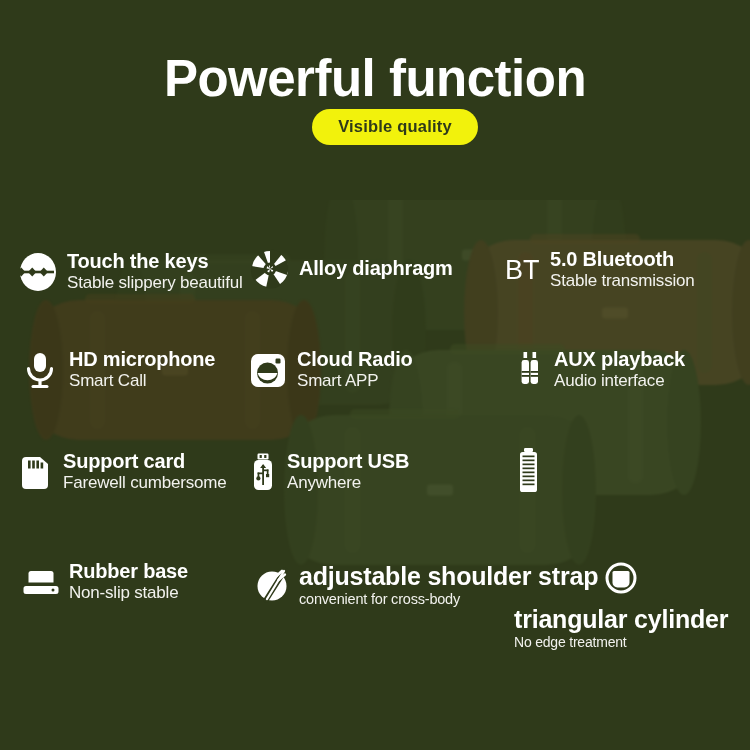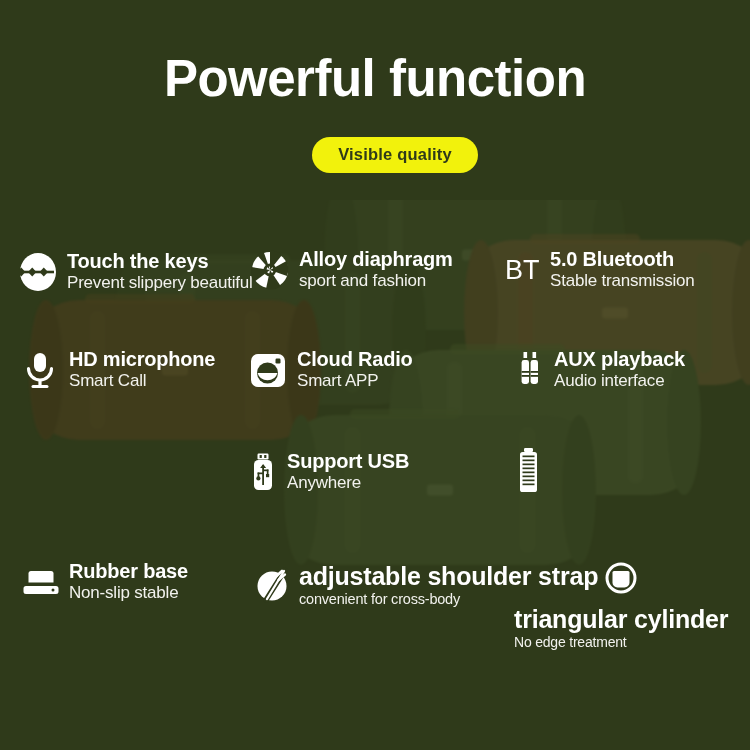--- a/index.html
+++ b/index.html
@@ -85,21 +85,21 @@
   #page-title {
     margin: 0;
     padding-top: 52px;
     font-size: 51px;
     font-weight: bold;
     color: #ffffff;
     letter-spacing: -0.5px;
     line-height: 1.05;
   }
   #badge-wrap {
-    margin-top: 31px;
+    margin-top: 3px;
     padding-left: 40px;
   }
   #quality-badge {
     display: inline-block;
     background: #f2f20c;
     color: #2f3a1a;
     font-size: 16.5px;
     font-weight: bold;
     padding: 8px 26px 9px;
     border-radius: 20px;
@@ -241,40 +241,39 @@
           <svg width="40" height="42" viewBox="0 0 40 42">
             <ellipse cx="20" cy="21" rx="18" ry="19" fill="#ffffff"></ellipse>
             <path d="M4 21 H36" stroke="#2f3a1a" stroke-width="2.6"></path>
             <path d="M10 21 l4.2 -4.6 l4.2 4.6 l-4.2 4.6 z" fill="#2f3a1a"></path>
             <path d="M21.6 21 l4.2 -4.6 l4.2 4.6 l-4.2 4.6 z" fill="#2f3a1a"></path>
             <path d="M-1 21 l4.2 -4.6 l4.2 4.6 l-4.2 4.6 z" fill="#2f3a1a"></path>
           </svg>
         </span>
         <span class="ftext">
           <span class="ftitle">Touch the keys</span>
-          <span class="fsub">Prevent slippery beautiful</span>
+          <span class="fsub">Stable slippery beautiful</span>
         </span>
       </div>
 
       <div class="fitem" style="left:250px; top:12px;">
         <span class="ficon">
           <svg width="40" height="42" viewBox="0 0 40 42">
             <circle cx="20" cy="21" r="18" fill="#ffffff"></circle>
             <circle cx="20" cy="21" r="6.4" fill="#2f3a1a"></circle>
             <circle cx="20" cy="21" r="3.4" fill="#ffffff"></circle>
             <path d="M20 21 L20 1.5 A19.5 19.5 0 0 1 32 6 Z" fill="#2f3a1a"></path>
             <path d="M20 21 L36.5 12 A19.5 19.5 0 0 1 37 27 Z" fill="#2f3a1a"></path>
             <path d="M20 21 L31 37.5 A19.5 19.5 0 0 1 16 40 Z" fill="#2f3a1a"></path>
             <path d="M20 21 L4 33 A19.5 19.5 0 0 1 1.5 18 Z" fill="#2f3a1a"></path>
             <path d="M20 21 L7 6 A19.5 19.5 0 0 1 13.5 2.4 Z" fill="#2f3a1a"></path>
           </svg>
         </span>
         <span class="ftext">
           <span class="ftitle">Alloy diaphragm</span>
-          <span class="fsub">sport and fashion</span>
         </span>
       </div>
 
       <div class="fitem" style="left:505px; top:12px;">
         <span class="ficon bt-glyph" style="width:36px;">BT</span>
         <span class="ftext">
           <span class="ftitle">5.0 Bluetooth</span>
           <span class="fsub">Stable transmission</span>
         </span>
       </div>
@@ -327,20 +326,35 @@
         </span>
         <span class="ftext">
           <span class="ftitle">AUX playback</span>
           <span class="fsub">Audio interface</span>
         </span>
       </div>
     </div>
 
     <div class="frow">
 
+      <div class="fitem" style="left:20px; top:14px;">
+        <span class="ficon" style="width:34px;">
+          <svg width="34" height="42" viewBox="0 0 34 42">
+            <path d="M6 6 h14 l8 7 v21 a4 4 0 0 1 -4 4 h-18 a4 4 0 0 1 -4 -4 v-24 a4 4 0 0 1 4 -4 z" fill="#ffffff"></path>
+            <rect x="8" y="9.5" width="2.6" height="8" fill="#2f3a1a"></rect>
+            <rect x="12.2" y="9.5" width="2.6" height="8" fill="#2f3a1a"></rect>
+            <rect x="16.4" y="9.5" width="2.6" height="8" fill="#2f3a1a"></rect>
+            <rect x="20.6" y="11.5" width="2.6" height="6" fill="#2f3a1a"></rect>
+          </svg>
+        </span>
+        <span class="ftext">
+          <span class="ftitle">Support card</span>
+          <span class="fsub">Farewell cumbersome</span>
+        </span>
+      </div>
 
       <div class="fitem" style="left:248px; top:14px;">
         <span class="ficon" style="width:30px;">
           <svg width="30" height="42" viewBox="0 0 30 42">
             <rect x="9.5" y="2.5" width="11" height="6" rx="1.2" fill="#ffffff"></rect>
             <rect x="11.6" y="4" width="2.2" height="3" fill="#2f3a1a"></rect>
             <rect x="16.2" y="4" width="2.2" height="3" fill="#2f3a1a"></rect>
             <rect x="6" y="9" width="18" height="30" rx="4.5" fill="#ffffff"></rect>
             <g fill="#2f3a1a">
               <rect x="14.2" y="14" width="1.8" height="20"></rect>

